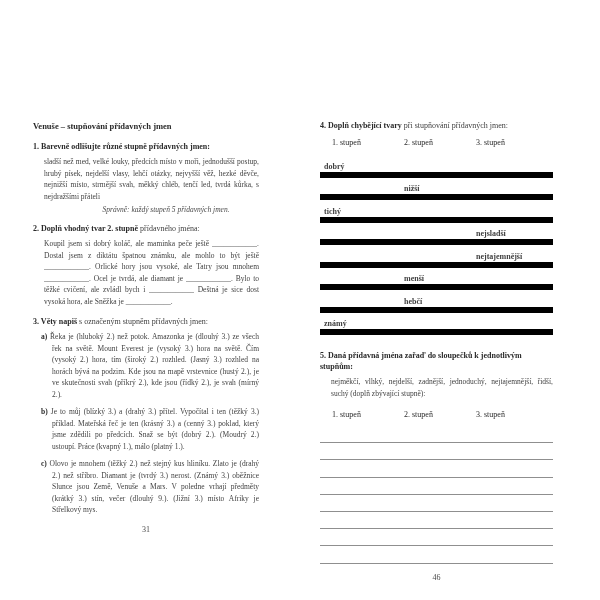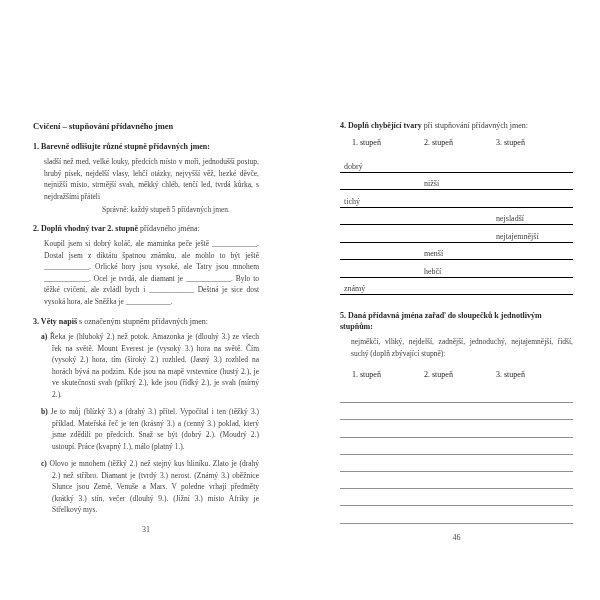--- a/index.html
+++ b/index.html
@@ -8,21 +8,21 @@
     width: 600px;
     height: 600px;
     background: #ffffff;
     overflow: hidden;
     font-family: "Liberation Serif", "DejaVu Serif", serif;
     color: #3f3f3f;
   }
   .spread { position: relative; width: 600px; height: 600px; background: #fff; }
   .page { position: absolute; }
   .page-left  { left: 33px; top: 121px; width: 226px; }
-  .page-right { left: 340px; top: 120px; width: 233px; }
+  .page-right { left: 320px; top: 120px; width: 233px; }
 
   .title {
     font-weight: bold;
     font-size: 8.5px;
     color: #2a2a2a;
     margin: 0 0 10px 0;
   }
   .sec-heading {
     font-size: 8px;
     line-height: 11px;
@@ -31,20 +31,21 @@
   }
   .sec-heading .hb { font-weight: bold; color: #2a2a2a; }
   .sec-body {
     font-size: 7.5px;
     line-height: 11.5px;
     text-align: justify;
     margin: 0 0 0 11px;
   }
   .note {
     font-size: 7.5px;
+    font-style: italic;
     text-align: center;
     margin: 3px 0 4px 40px;
     color: #4a4a4a;
   }
   .item {
     font-size: 7.5px;
     line-height: 11.5px;
     text-align: justify;
     padding-left: 11px;
     text-indent: -11px;
@@ -60,21 +61,22 @@
     font-weight: normal;
     color: #2a2a2a;
   }
   .fill-header span { position: absolute; top: 0; white-space: nowrap; }
   .hcol1 { left: 12px; } .hcol2 { left: 84px; } .hcol3 { left: 156px; }
 
   .fill-rows { margin-top: 5px; }
   .fill-row {
     position: relative;
     height: 16.5px;
-    border-bottom: 1px solid #000000;
+    border-bottom: 6px solid #000000;
+    font-weight: bold;
   }
   .fill-word {
     position: absolute;
     bottom: 1px;
     font-size: 8px;
     white-space: nowrap;
     color: #3f3f3f;
   }
   .col1 { left: 4px; } .col2 { left: 84px; } .col3 { left: 156px; }
 
@@ -89,21 +91,21 @@
   }
   .s5-heading { margin-top: 15px; }
   .s5-body { margin-left: 11px; }
 </style>
 </head>
 <body>
 
 <div class="spread">
 
   <div class="page page-left">
-    <div class="title">Cvičení – stupňování přídavného jmen</div>
+    <div class="title">Venuše – stupňování přídavných jmen</div>
 
     <div class="sec-heading">
       <span class="hb">1. Barevně odlišujte různé stupně přídavných jmen:</span>
     </div>
     <div class="sec-body">sladší než med, velké louky, předcích místo v moři, jednodušší postup, hrubý písek, nejdelší vlasy, lehčí otázky, nejvyšší věž, hezké děvče, nejnižší místo, strmější svah, měkký chléb, tenčí led, tvrdá kůrka, s nejdražšími přáteli</div>
     <div class="note">Správně: každý stupeň 5 přídavných jmen.</div>
 
     <div class="sec-heading">
       <span class="hb">2. Doplň vhodný tvar 2. stupně</span><span> přídavného jména:</span>
     </div>

